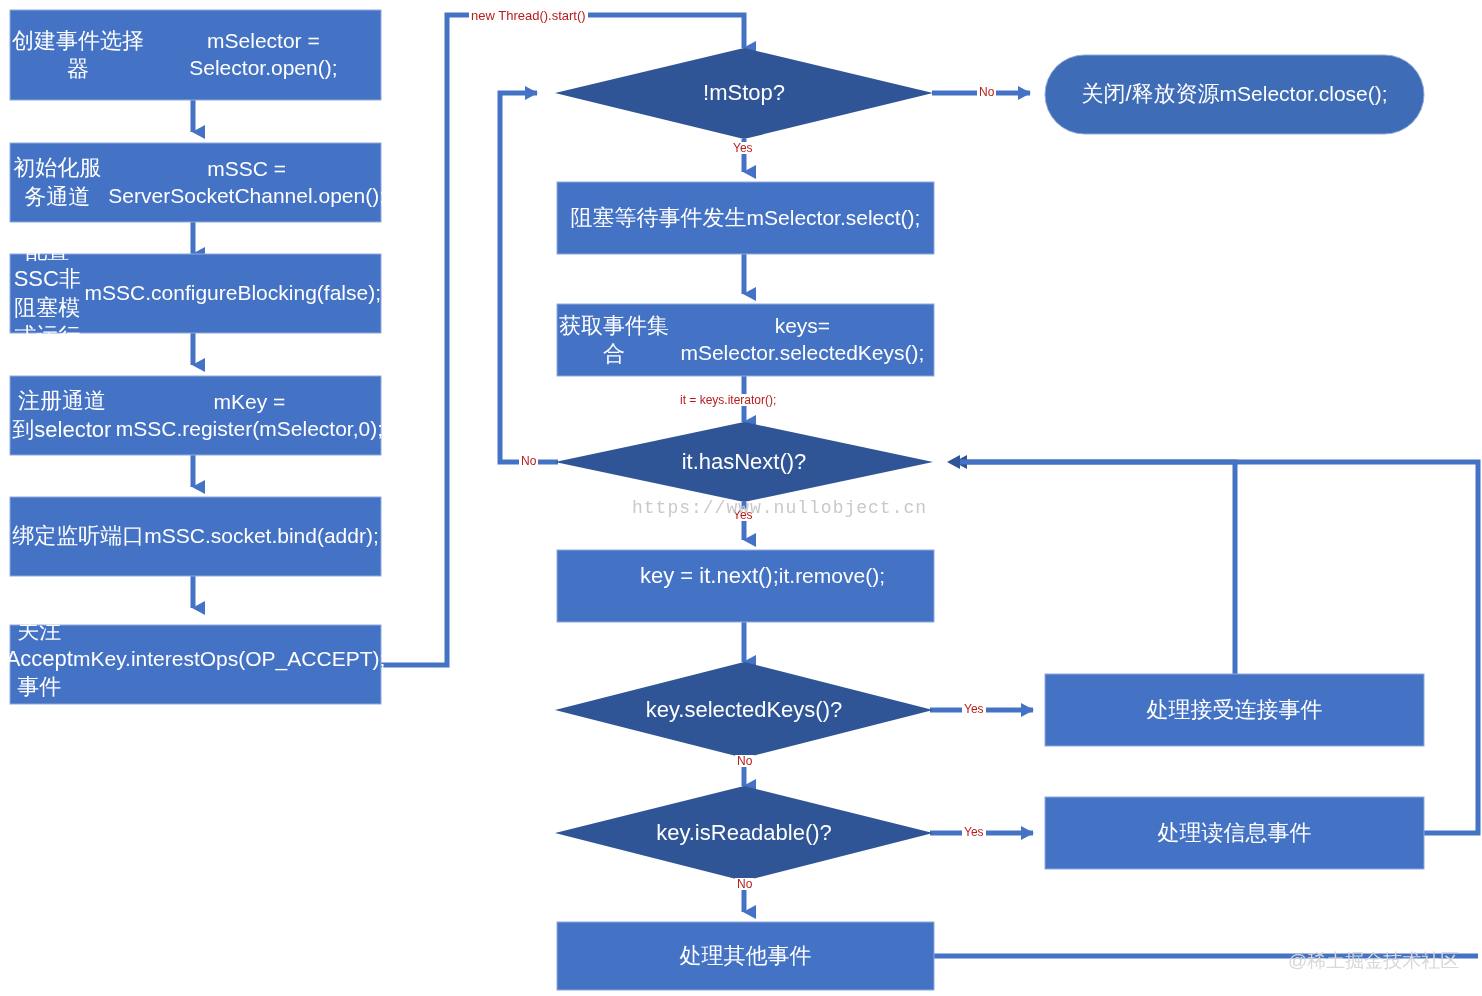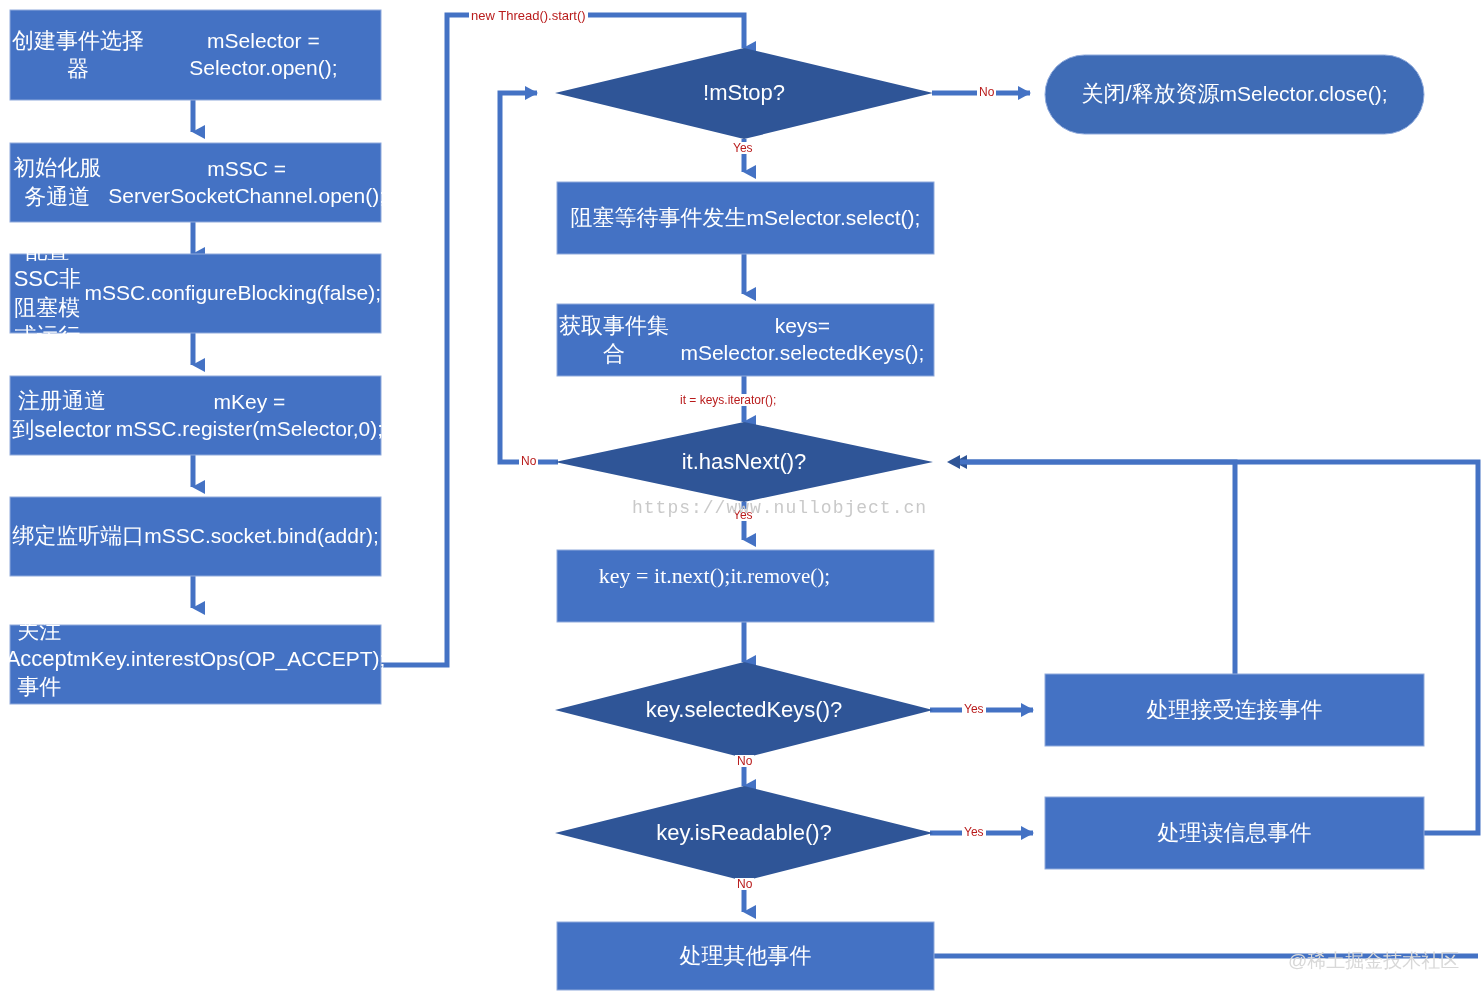--- a/index.html
+++ b/index.html
@@ -193,21 +193,21 @@
 
   <div class="node-text" style="left:557px; top:304px; width:377px; height:72px;">
     <div class="l1">获取事件集合</div>
     <div class="l2">keys= mSelector.selectedKeys();</div>
   </div>
 
   <div class="node-text single" style="left:555px; top:439px; width:378px; height:46px;">
     <div class="l1">it.hasNext()?</div>
   </div>
 
-  <div class="node-text" style="left:526px; top:550px; width:377px; height:52px;font-family:Liberation Serif, serif;">
+  <div class="node-text" style="left:574px; top:550px; width:377px; height:52px;">
     <div class="l1">key = it.next();</div>
     <div class="l2">it.remove();</div>
   </div>
 
   <div class="node-text single" style="left:555px; top:687px; width:378px; height:46px;">
     <div class="l1">key.selectedKeys()?</div>
   </div>
 
   <div class="node-text single" style="left:555px; top:810px; width:378px; height:46px;">
     <div class="l1">key.isReadable()?</div>

